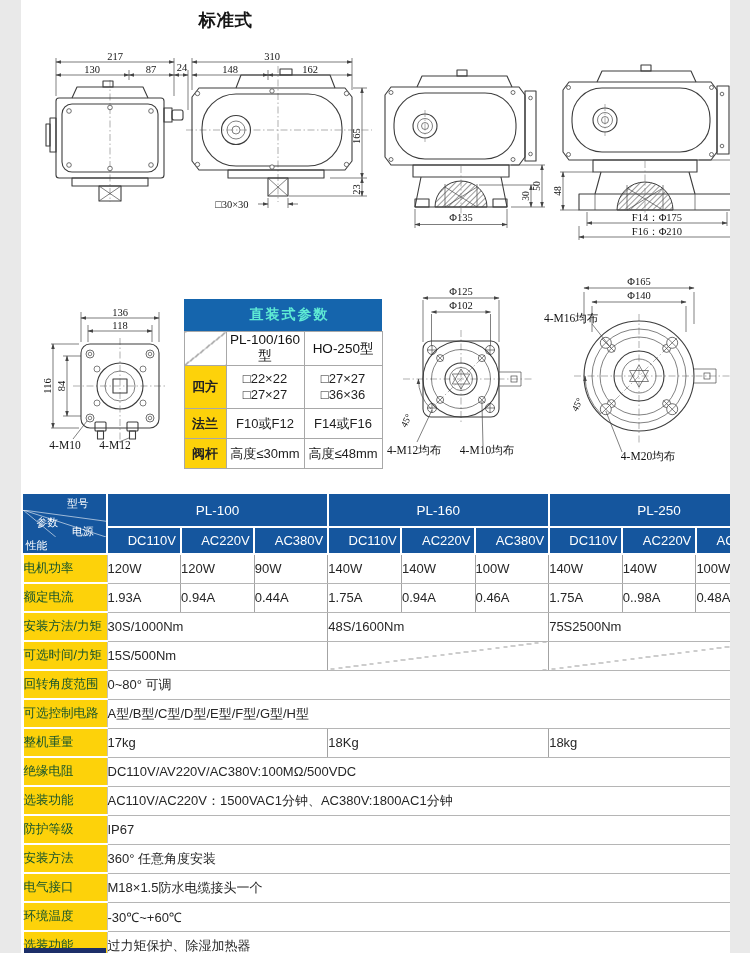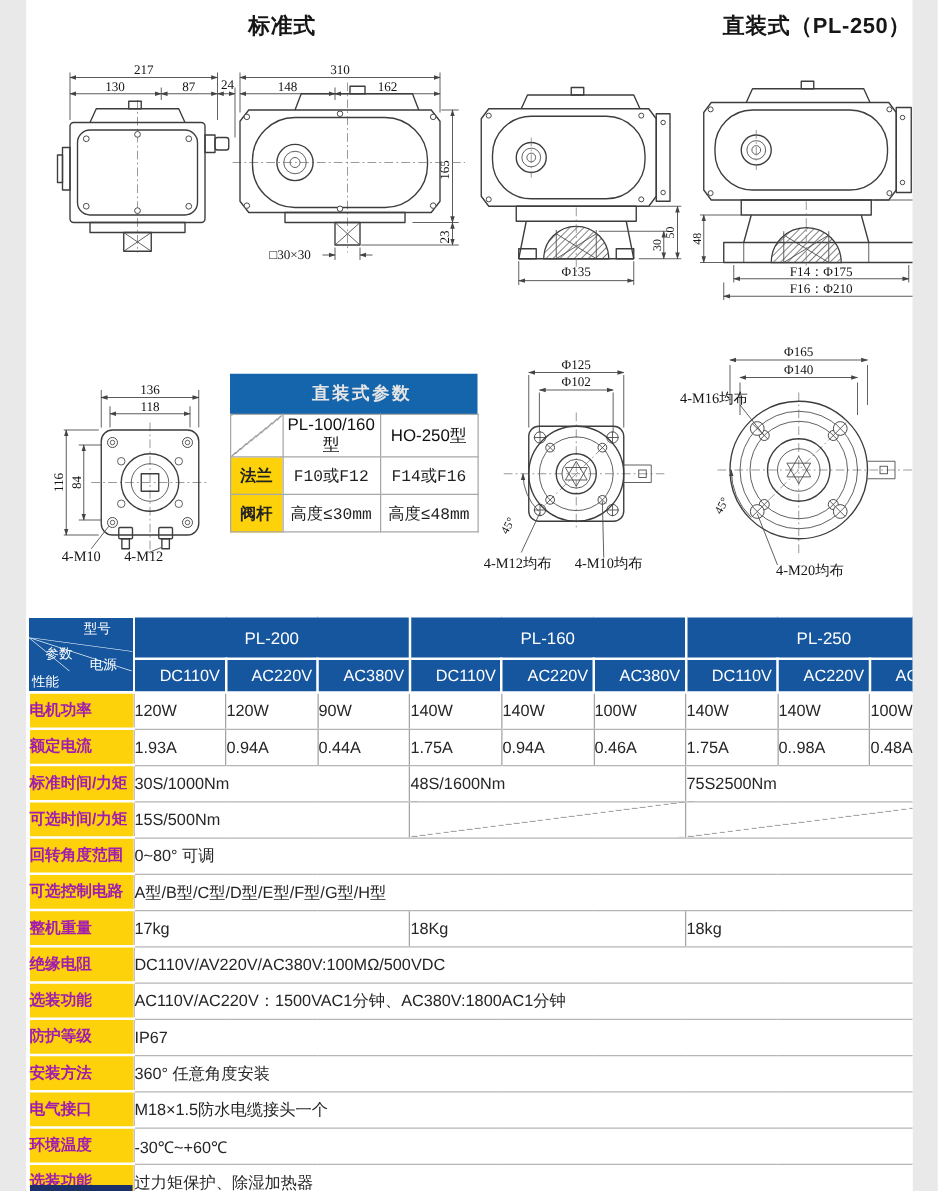--- a/index.html
+++ b/index.html
@@ -18,39 +18,39 @@
   svg .sc{fill:#fff;stroke:#4a4a4a;stroke-width:.8;}
   svg .hf{fill:url(#hatch);stroke:#3d3d3d;stroke-width:1;}
   svg text.dt{font-family:"Liberation Serif",serif;font-size:10.5px;fill:#141414;text-anchor:middle;}
   svg text.dts{font-family:"Liberation Serif",serif;font-size:9.5px;fill:#141414;text-anchor:middle;}
   svg text.lt{font-family:"Liberation Serif",serif;font-size:11.5px;fill:#141414;text-anchor:middle;}
   svg text.st{text-anchor:start;}
 
   
   table.ptable{position:absolute;left:163px;top:299px;width:198px;border-collapse:collapse;
                table-layout:fixed;font-family:"Liberation Sans",sans-serif;}
-  .ptable th{background:#1565ad;color:#e5e5e5;font-size:14px;font-weight:700;height:30px;
+  .ptable th{background:#1565ad;color:#5eead4;font-size:14px;font-weight:700;height:30px;
              letter-spacing:2px;padding-left:14px;}
   .ptable td{border:1px solid #a8a8a8;text-align:center;font-size:13px;color:#1e1e1e;padding:0;}
   .ptable td.pdiag{background:
       linear-gradient(to bottom right,transparent 48.8%,#9a9a9a 48.8%,#9a9a9a 51.2%,transparent 51.2%);}
   .ptable td.plab{background:#fdd20a;font-weight:700;color:#222;}
   .ptable tr.phdr td{font-size:13.5px;height:32px;color:#111;}
   .ptable tr.prow2 td{height:42px;line-height:1.25;}
-  .ptable tr.prow td{height:29px;font-family:Liberation Mono, monospace;}
+  .ptable tr.prow td{height:29px;}
 
   
   table.spec{position:absolute;left:0;top:492px;width:750px;border-collapse:collapse;
              table-layout:fixed;font-family:"Liberation Sans",sans-serif;}
   .spec col.lab{width:85px;}
   .spec th{background:#15569e;color:#fff;font-weight:400;border:2px solid #fff;padding:0;}
   .spec tr.h1 th{height:32px;font-size:13.5px;}
   .spec tr.h2 th{height:25px;font-size:13px;padding-left:16px;}
   .spec td{padding:0;height:27px;font-size:13px;color:#262626;}
-  .spec td.lab{background:#fdd20a;font-weight:700;font-size:12.5px;color:#a21caf;
+  .spec td.lab{background:#fdd20a;font-weight:400;font-size:12.5px;color:#14532d;
                border-bottom:2.5px solid #fff;border-left:3px solid #fff;
                border-right:1px solid #c2c2c2;}
   .spec td.v{border-bottom:1px solid #b5b5b5;border-left:1px solid #a3a3a3;background:#fff;}
   .spec td.na{background-image:linear-gradient(to bottom right,
               transparent 49.5%,#9a9a9a 49.5%,#9a9a9a 50.5%,transparent 50.5%);}
   td.corner{background:#15569e;border:2px solid #fff;padding:0;position:relative;}
   td.corner svg{display:block;width:100%;height:100%;}
   td.corner text{font-family:"Liberation Sans",sans-serif;font-size:11px;fill:#fff;text-anchor:middle;}
   td.corner line{stroke:#fff;stroke-width:.8;}
 
@@ -66,21 +66,20 @@
       <marker id="ar" viewBox="0 0 10 10" refX="9" refY="5" markerWidth="8" markerHeight="8" orient="auto-start-reverse">
         <path d="M0,1.8 L10,5 L0,8.2 Z" fill="#444"></path>
       </marker>
       <pattern id="hatch" width="4" height="4" patternUnits="userSpaceOnUse" patternTransform="rotate(45)">
         <line x1="0" y1="0" x2="0" y2="4" stroke="#666" stroke-width="1.3"></line>
       </pattern>
     </defs>
   </svg>
 
   <div class="title t1">标准式</div>
-  <div class="title t3">直装式（PL-250）</div>
 
   <svg class="draw" style="left:25px;top:50px" width="145" height="152" viewBox="0 0 145 152">
     <path class="tl" d="M10,8 V46 M128,8 V46 M83,20 V30 M142,20 V60"></path>
     <line class="dl" x1="10" y1="12" x2="128" y2="12" marker-start="url(#ar)" marker-end="url(#ar)"></line>
     <line class="dl" x1="10" y1="25" x2="83" y2="25" marker-start="url(#ar)" marker-end="url(#ar)"></line>
     <line class="dl" x1="83" y1="25" x2="128" y2="25" marker-start="url(#ar)" marker-end="url(#ar)"></line>
     <line class="dl" x1="128" y1="25" x2="142" y2="25" marker-start="url(#ar)" marker-end="url(#ar)"></line>
     <text class="dt" x="69" y="9.5">217</text>
     <text class="dt" x="46" y="22.5">130</text>
     <text class="dt" x="105" y="22.5">87</text>
@@ -258,20 +257,31 @@
         <col style="width:78px">
       </colgroup>
     <tbody>
         <tr>
           <th colspan="3">直装式参数</th>
         </tr>
     <tr class="phdr">
       <td class="pdiag"></td>
       <td>PL-100/160型</td>
       <td>HO-250型</td>
+    </tr>
+    <tr class="prow2">
+      <td class="plab">四方</td>
+      <td>
+        <div>□22×22</div>
+        <div>□27×27</div>
+      </td>
+      <td>
+        <div>□27×27</div>
+        <div>□36×36</div>
+      </td>
     </tr>
     <tr class="prow">
       <td class="plab">法兰</td>
       <td>F10或F12</td>
       <td>F14或F16</td>
     </tr>
     <tr class="prow">
       <td class="plab">阀杆</td>
       <td>高度≤30mm</td>
       <td>高度≤48mm</td>
@@ -382,21 +392,21 @@
           <line x1="0" y1="0" x2="81" y2="60"></line>
           <line x1="0" y1="0" x2="32" y2="60"></line>
         </svg>
         <svg viewBox="0 0 81 60" style="position:absolute;left:0;top:0;width:100%;height:100%">
           <text x="54" y="13">型号</text>
           <text x="59" y="42">电源</text>
           <text x="23" y="33">参数</text>
           <text x="12" y="56">性能</text>
         </svg>
       </td>
-      <th colspan="3">PL-200</th>
+      <th colspan="3">PL-100</th>
       <th colspan="3">PL-160</th>
       <th colspan="3">PL-250</th>
     </tr>
     <tr class="h2">
       <th>DC110V</th>
       <th>AC220V</th>
       <th>AC380V</th>
       <th>DC110V</th>
       <th>AC220V</th>
       <th>AC380V</th>
@@ -422,21 +432,21 @@
       <td class="v">0.94A</td>
       <td class="v">0.44A</td>
       <td class="v">1.75A</td>
       <td class="v">0.94A</td>
       <td class="v">0.46A</td>
       <td class="v">1.75A</td>
       <td class="v">0..98A</td>
       <td class="v">0.48A</td>
     </tr>
     <tr>
-      <td class="lab">标准时间/力矩</td>
+      <td class="lab">安装方法/力矩</td>
       <td class="v" colspan="3">30S/1000Nm</td>
       <td class="v" colspan="3">48S/1600Nm</td>
       <td class="v" colspan="3">75S2500Nm</td>
     </tr>
     <tr>
       <td class="lab">可选时间/力矩</td>
       <td class="v" colspan="3">15S/500Nm</td>
       <td class="v na" colspan="3"></td>
       <td class="v na" colspan="3"></td>
     </tr>

